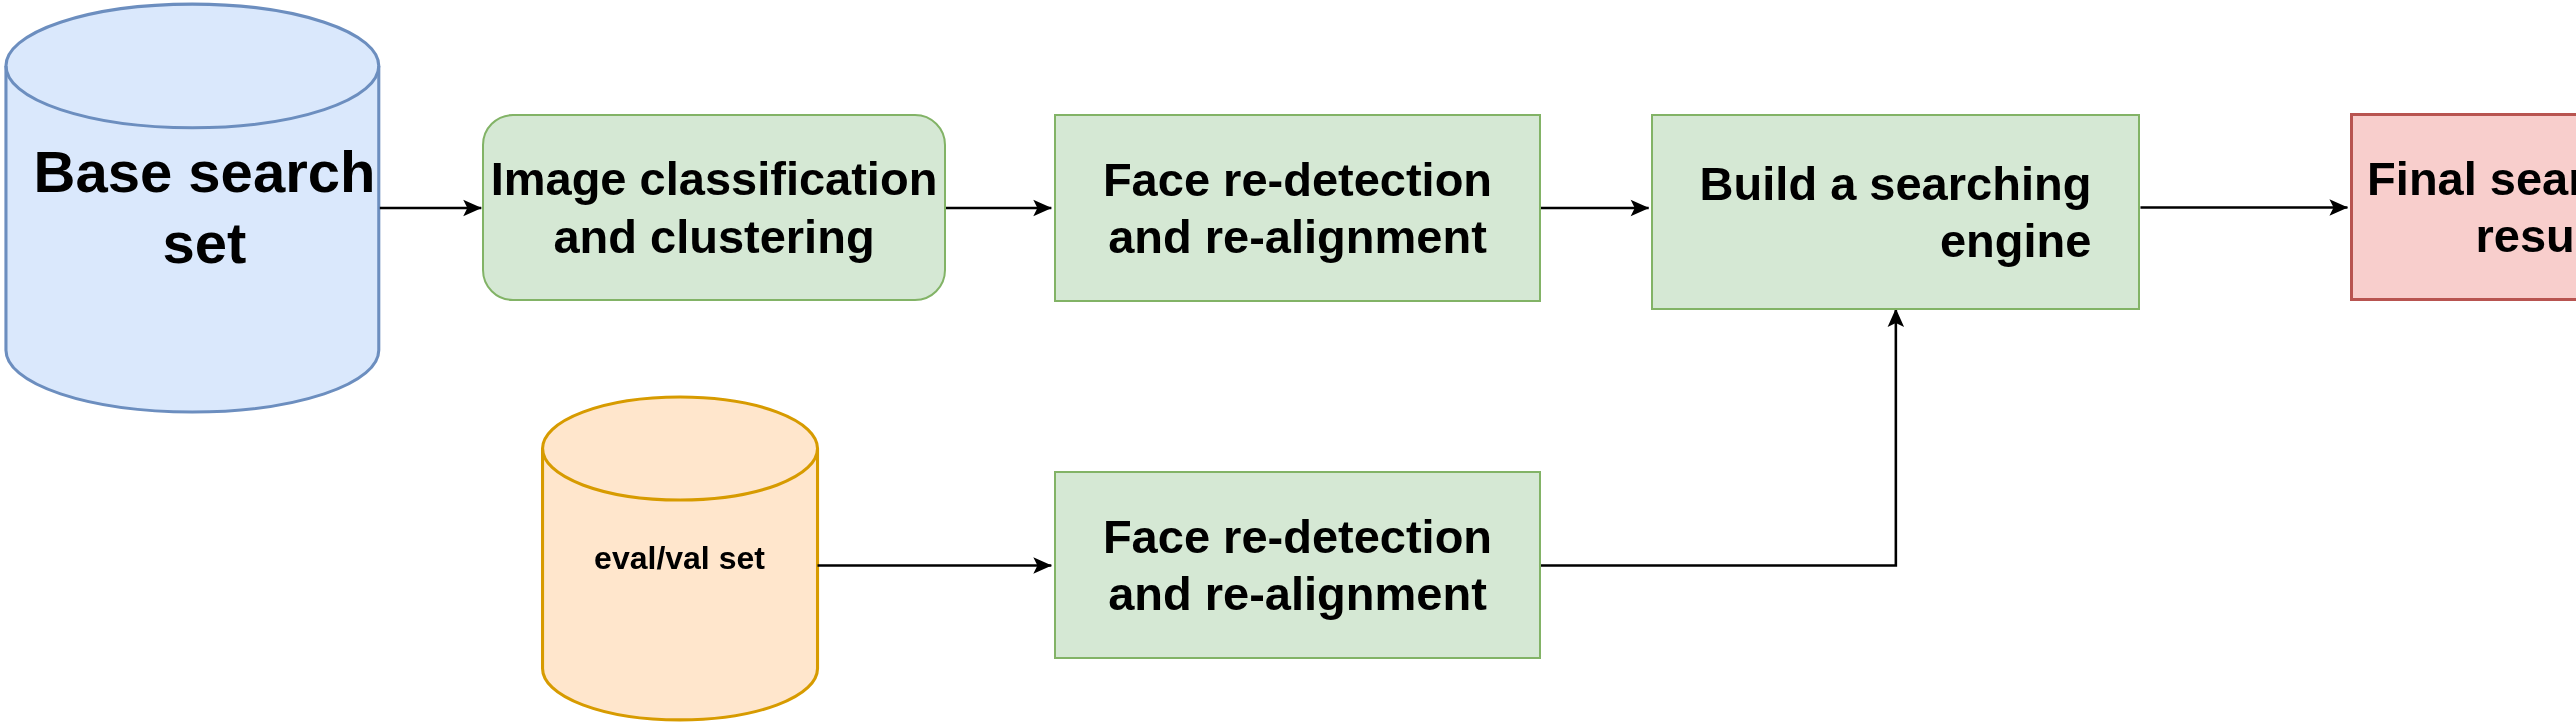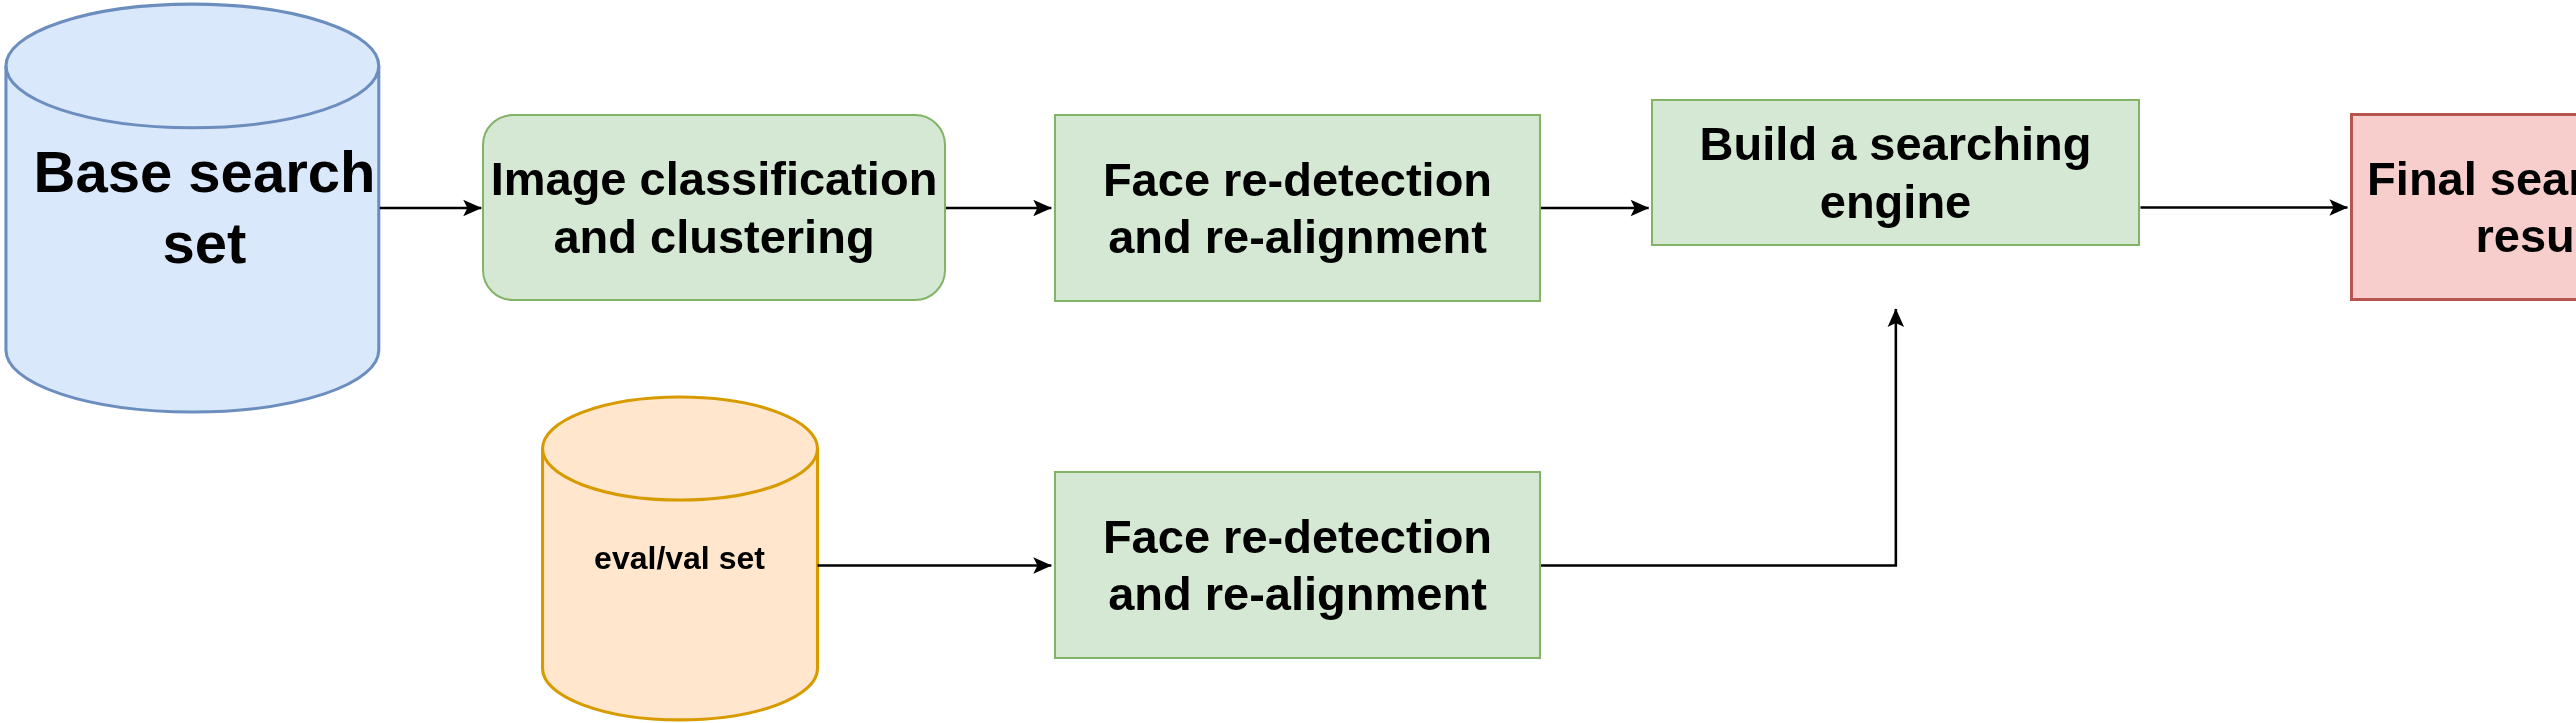--- a/index.html
+++ b/index.html
@@ -42,21 +42,21 @@
     justify-content: center;
     text-align: center;
     color: #000000;
     font-weight: bold;
     line-height: 1.22;
     pointer-events: none;
   }
   
   #node-image-classification   { left: 482px;  top: 114px; width: 464px; height: 187px; border-radius: 31px; }
   #node-face-redetection-top   { left: 1054px; top: 114px; width: 487px; height: 188px; }
-  #node-build-search-engine    { left: 1651px; top: 99px; width: 489px; height: 147px; }
+  #node-build-search-engine    { left: 1651px; top: 114px; width: 489px; height: 196px; text-align: right; }
   #node-final-result           { left: 2350px; top: 113px; width: 379px; height: 188px; }
   #node-face-redetection-bottom{ left: 1054px; top: 471px; width: 487px; height: 188px; }
   #label-base-search-set { left: 18px;   top: 4.1px;   width: 373px; height: 408px; font-size: 58px; align-items: center; }
   #label-eval-val-set    { left: 542px; top: 397px; width: 275px; height: 323px; font-size: 32px; }
 </style>
 </head>
 <body>
 
 <div class="canvas" style="background: rgb(255, 255, 255);">
 

